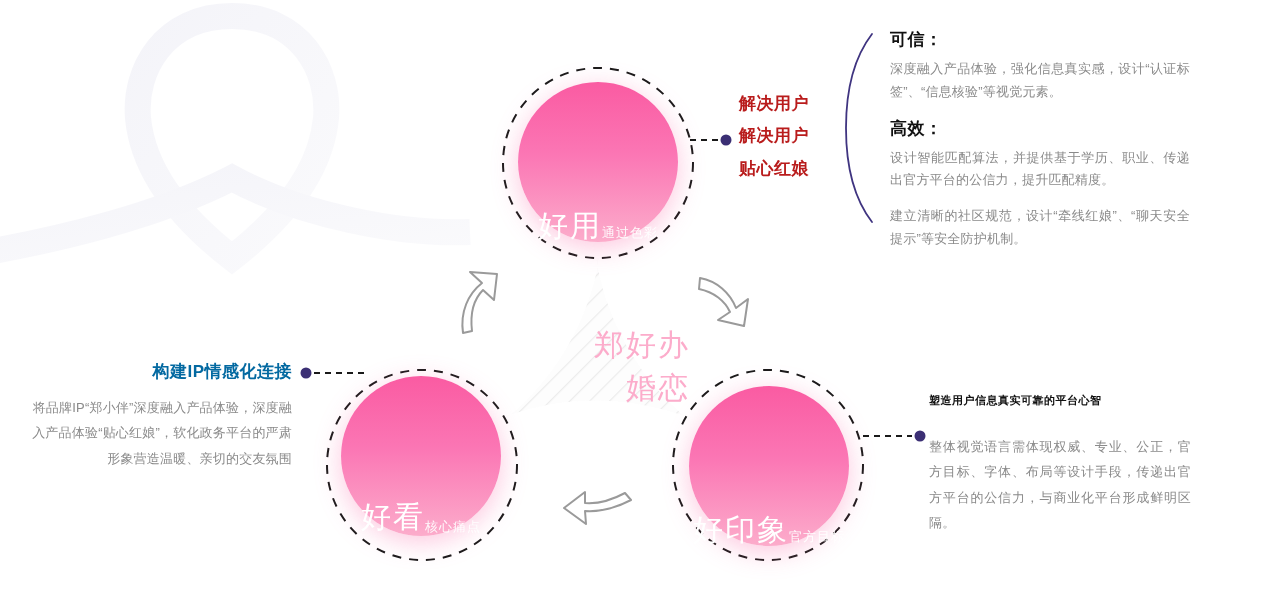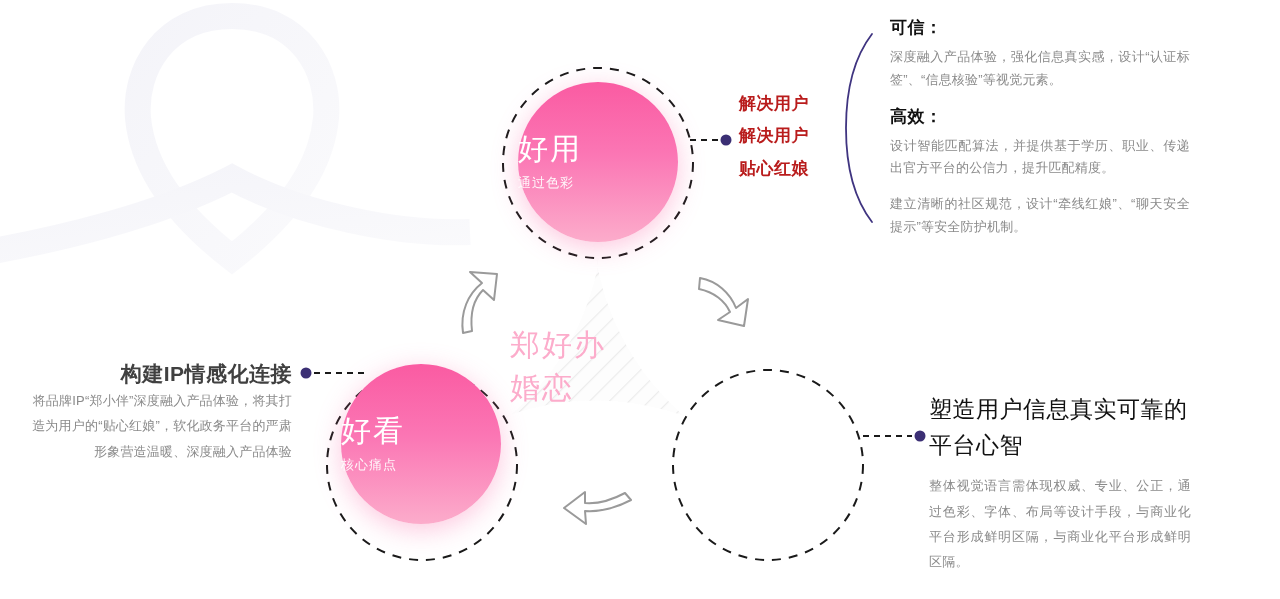--- a/index.html
+++ b/index.html
@@ -17,81 +17,81 @@
   
   #cycle { position:absolute; left:0; top:0; width:1280px; height:599px; }
 
   
   .node {
     position: absolute;
     width: 160px; height: 160px;
     border-radius: 50%;
     background: linear-gradient(180deg, #fa5ba2 0%, #fb76b4 45%, #fcaccb 100%);
     box-shadow: 0 6px 26px rgba(250,110,170,0.38);
-    display: flex; flex-direction: column;
-    align-items: flex-start; justify-content: center;
+    display: flex; flex-direction: row;
+    align-items: flex-end; justify-content: center;
     color: #ffffff;
   }
   .node .title {
     font-size: 30px; font-weight: 400; letter-spacing: 2px;
     line-height: 1.1; color:#ffffff;
   }
   .node .sub {
     margin-top: 9px; font-size: 13px; letter-spacing: 1px;
     color: #ffffff; opacity: .93;
   }
   #node-haoyong   { left: 518px; top: 82px;  }
-  #node-haokan    { left: 341px; top: 364px; }
+  #node-haokan    { left: 341px; top: 376px; font-family: Liberation Mono, monospace; }
   #node-haoyinxiang { left: 689px; top: 386px; }
 
   
   #center-label {
     position: absolute; left: 510px; top: 324px; width: 180px;
-    text-align: left; color: #fcaccb;
+    text-align: right; color: #fcaccb;
     font-size: 30px; line-height: 1.42; letter-spacing: 2px;
     font-weight: 400;
   }
 
   
   .callout { position: absolute; }
 
   
   #callout-top { left: 739px; top: 88px; width: 120px; }
   #callout-top .line {
     font-size: 17px; font-weight: bold; color: #b91c1c;
     line-height: 1.9; letter-spacing: .5px; white-space: nowrap;
   }
 
   
   #panel-right { left: 890px; top: 16px; width: 300px; }
-  .grp { margin-bottom: 13px; }
+  .grp { margin-bottom: 13px; margin-top: 12px; }
   .grp h3 {
     font-size: 17px; font-weight: bold; color: #111111;
     letter-spacing: .5px; margin-bottom: 7px;
   }
   .grp p {
     font-size: 13px; color: #8a8a8a; line-height: 1.75;
     letter-spacing: .2px; text-align: justify;
   }
 
   
   #callout-left { left: 22px; top: 360px; width: 270px; text-align: right; }
   #callout-left h3 {
-    font-size: 21px; font-weight: bold; color: #404040;
-    letter-spacing: .5px; 
+    font-size: 17px; font-weight: bold; color: #0369a1;
+    letter-spacing: .5px; margin-bottom: 12px;
   }
   #callout-left p {
     font-size: 13px; color: #8a8a8a; line-height: 1.95; letter-spacing: .2px;
   }
 
   
   #callout-bottomright { left: 929px; top: 392px; width: 262px; }
   #callout-bottomright h3 {
-    font-size: 23px; font-weight: normal; color: #111111;
-    letter-spacing: .5px; line-height: 1.55; margin-bottom: 10px;
+    font-size: 11px; font-weight: bold; color: #111111;
+    letter-spacing: .5px; line-height: 1.55; margin-bottom: 25px;
   }
   #callout-bottomright p {
     font-size: 13px; color: #8a8a8a; line-height: 1.95;
     letter-spacing: .2px; text-align: justify;
   }
 
   
   #connectors { position:absolute; left:0; top:0; width:1280px; height:599px; pointer-events:none; }
 </style>
 </head>
@@ -156,20 +156,24 @@
   <div class="node" id="node-haoyong">
     <div class="title">好用</div>
     <div class="sub">通过色彩</div>
   </div>
 
   <div class="node" id="node-haokan">
     <div class="title">好看</div>
     <div class="sub">核心痛点</div>
   </div>
 
+  <div class="node" id="node-haoyinxiang">
+    <div class="title">好印象</div>
+    <div class="sub">官方目标</div>
+  </div>
 
   <div id="center-label">
     <div>郑好办</div>
     <div>婚恋</div>
   </div>
 
   <svg id="connectors" viewBox="0 0 1280 599">
 
     <line x1="690" y1="140" x2="718" y2="140" stroke="#1a1a1a" stroke-width="2" stroke-dasharray="6 5"></line>
     <circle cx="726" cy="140" r="5.5" fill="#3b2f74"></circle>
@@ -198,21 +202,21 @@
       <h3>高效：</h3>
       <p>设计智能匹配算法，并提供基于学历、职业、传递出官方平台的公信力，提升匹配精度。</p>
     </div>
     <div class="grp">
       <p>建立清晰的社区规范，设计“牵线红娘”、“聊天安全提示”等安全防护机制。</p>
     </div>
   </div>
 
   <div class="callout" id="callout-left">
     <h3>构建IP情感化连接</h3>
-    <p>将品牌IP“郑小伴”深度融入产品体验，将其打造为用户的“贴心红娘”，软化政务平台的严肃形象营造温暖、深度融入产品体验</p>
+    <p>将品牌IP“郑小伴”深度融入产品体验，深度融入产品体验“贴心红娘”，软化政务平台的严肃形象营造温暖、亲切的交友氛围</p>
   </div>
 
   <div class="callout" id="callout-bottomright">
     <h3>塑造用户信息真实可靠的平台心智</h3>
-    <p>整体视觉语言需体现权威、专业、公正，通过色彩、字体、布局等设计手段，与商业化平台形成鲜明区隔，与商业化平台形成鲜明区隔。</p>
+    <p>整体视觉语言需体现权威、专业、公正，官方目标、字体、布局等设计手段，传递出官方平台的公信力，与商业化平台形成鲜明区隔。</p>
   </div>
 
 </div>
 
 </body></html>

